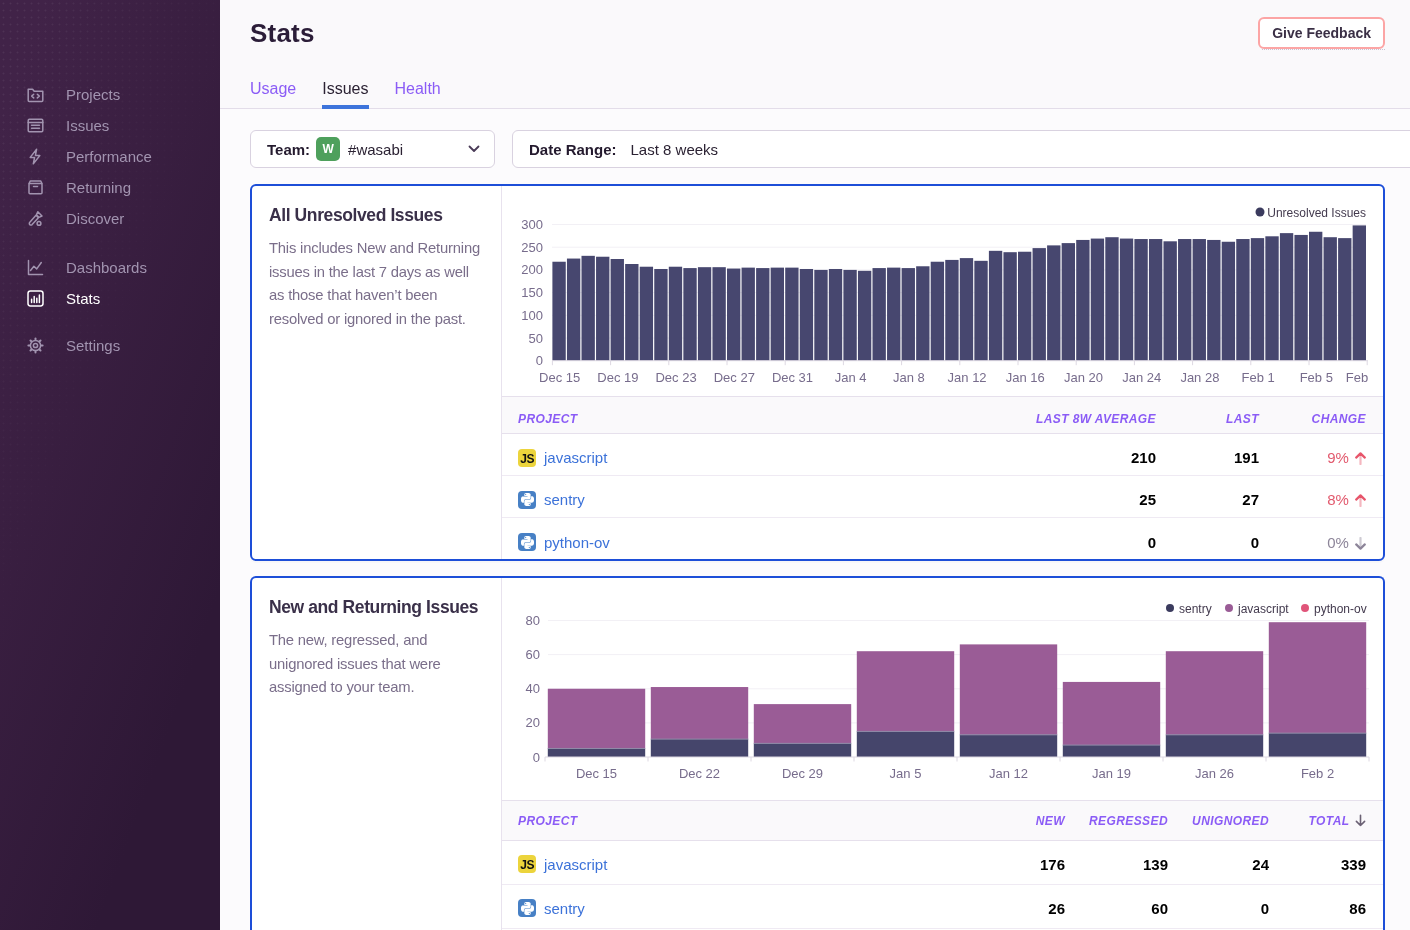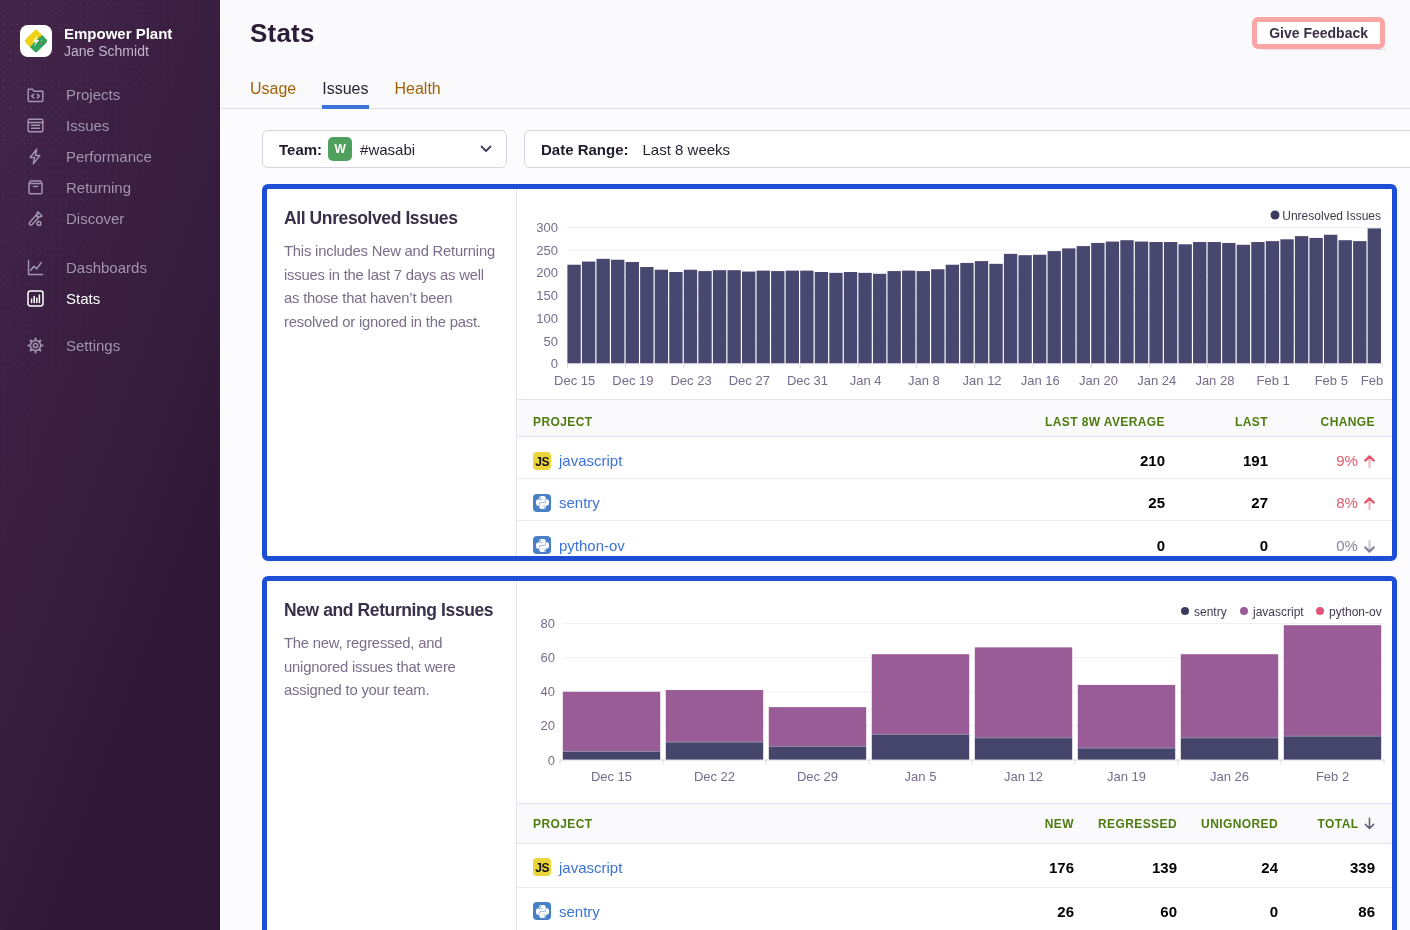--- a/index.html
+++ b/index.html
@@ -22,41 +22,41 @@
 .navitem { display:flex; align-items:center; height:31px; padding-left:27px; font-size:15px; color:#a294b0; }
 .navitem svg { width:17px; height:17px; margin-right:22px; flex:none; }
 .navitem.active { color:#fff; }
 .gap18 { height:18px; }
 .gap16 { height:16px; }
 
 .main { position:absolute; left:220px; top:0; right:0; height:930px; }
 .header { position:absolute; left:0; top:0; right:0; height:109px; background:#faf9fb; border-bottom:1px solid #e3dde9; }
 h1.title { position:absolute; left:30px; top:18px; font-size:26px; font-weight:bold; color:#2b1d38; letter-spacing:0.2px; }
 .feedback { position:absolute; top:17px; right:25px; height:32px; padding:0 12px; background:#fff;
-  border:5px solid #fca5a5; border-radius:6px; font-size:14px; font-weight:bold; color:#3a2f45;
+  border:2px solid #fca5a5; border-radius:6px; font-size:14px; font-weight:bold; color:#3a2f45;
   display:flex; align-items:center; }
 .feedbackwrap { position:absolute; top:0; right:25px; width:123px; height:50px; border-bottom:1px dotted #c9c2d2;}
 .tabs { position:absolute; left:30px; bottom:-1px; display:flex; }
-.tab { font-size:16px; color:#a16207; margin-right:26px; padding-bottom:7px; }
+.tab { font-size:16px; color:#8b5cf6; margin-right:26px; padding-bottom:7px; }
 .tab.active { color:#2b2233; font-weight:normal; border-bottom:4px solid #3d74db; }
 
-.content { position:absolute; left:0; top:110px; right:0; bottom:0; background:#fcfbfd;margin-left:12px; }
+.content { position:absolute; left:0; top:110px; right:0; bottom:0; background:#fcfbfd; }
 .filters { position:absolute; left:30px; top:20px; display:flex; }
 .fbox { height:38px; background:#fff; border:1px solid #d9d2e0; border-radius:6px; display:flex; align-items:center; }
 .fbox1 { width:245px; padding:0 14px 0 16px; margin-right:17px; }
 .fbox2 { width:984px; padding:0 14px 0 16px; }
 .flabel { font-size:15px; font-weight:bold; color:#241a2e; }
 .wavatar { width:24px; height:24px; border-radius:5px; background:#4ea05c; color:#fff; font-size:12px; font-weight:bold;
   display:flex; align-items:center; justify-content:center; margin:0 8px 0 6px; }
 .fval { font-size:15px; color:#2b2233; }
 .spacer { flex:1; }
 .chev { width:12px; height:8px; }
 .xic { width:12px; height:12px; margin-right:12px; }
 
-.panel { position:absolute; left:30px; width:1135px; background:#fff; border:5px solid #1d4ed8;
+.panel { position:absolute; left:30px; width:1135px; background:#fff; border:2px solid #1d4ed8;
   border-radius:6px; box-shadow:0 2px 1px rgba(0,0,0,0.02); display:flex; overflow:hidden;justify-content:center; }
 .panel1 { top:74px; height:377px; }
 .panel2 { top:466px; height:420px; border-bottom:none; border-radius:6px 6px 0 0; }
 .pleft { width:250px; flex:none; border-right:1px solid #e8e2ee; padding:19px 20px 0 17px; }
 .ptitle { font-size:17.5px; font-weight:600; color:#3a3049; letter-spacing:-0.4px; white-space:nowrap; }
 .pdesc { margin-top:11px; font-size:14.8px; color:#7a6e8a; line-height:23.7px; letter-spacing:-0.2px; white-space:nowrap; }
 .pright { flex:1; min-width:0; }
 .chartsvg { display:block; }
 
 .axlab { font-size:13px; fill:#776c8c; }
@@ -73,50 +73,32 @@
 .t2 .trow { height:44px; padding-top:3px; }
 .cproj { flex:1; display:flex; align-items:center; padding-left:16px; }
 .cnum { text-align:right; font-weight:600; color:#000000; }
 .t1 .c-avg { width:374px; }
 .t1 .c-today { width:103px; }
 .t1 .c-chg { width:107px; margin-right:17px; }
 .t2 .c-new { width:283px; }
 .t2 .c-reg { width:103px; }
 .t2 .c-unig { width:101px;padding-left:10px; }
 .t2 .c-tot { width:97px; margin-right:17px; }
-.hcell { font-weight:bold; color:#4d7c0f; }
+.hcell { font-weight:bold; color:#8b5cf6;font-style:italic; }
 .red { color:#e25a6e; font-weight:normal; }
 .gray { color:#8d8599; font-weight:normal; }
 .pname { color:#3c72d9; margin-left:8px; font-size:15px; }
 .jsicon { width:18px; height:18px; border-radius:4px; background:#ecd43c; color:#111; font-weight:bold; font-size:12px; letter-spacing:-0.5px;
   display:flex; align-items:flex-end; justify-content:flex-end; padding:0 2px 1px 0; }
 .pyicon { width:18px; height:18px; border-radius:4px; background:#4780c5; display:flex; align-items:center; justify-content:center; }
 .chgarr { vertical-align:-2px; margin-left:2px; }
 </style>
 </head>
 <body>
 <div class="sidebar">
-  <div class="org">
-    <div class="orgav">
-        <svg width="32" height="32" viewBox="0 0 32 32" style="position:absolute;left:0;top:0;">
-<g transform="rotate(45 16 16)">
-<rect x="7.5" y="7.5" width="17" height="17" rx="2.5" fill="#efd216"></rect>
-<path d="M16 7.5 h6 a2.5 2.5 0 0 1 2.5 2.5 v12 a2.5 2.5 0 0 1 -2.5 2.5 h-6 z" fill="#2ea563"></path>
-</g>
-<path d="M17.3 10.5 l-4.6 6.3 h3l-1.8 4.7 5.2-6.6 h-3.1 z" fill="#fff"></path>
-<circle cx="19.5" cy="12.5" r="0.8" fill="#e05c4b"></circle>
-<circle cx="21.5" cy="15.5" r="0.8" fill="#e0a23f"></circle>
-<circle cx="20.5" cy="18.5" r="0.8" fill="#e05c4b"></circle>
-</svg>
-      </div>
-    <div class="orgtxt">
-      <div class="orgname">Empower Plant</div>
-      <div class="orguser">Jane Schmidt</div>
-    </div>
-  </div>
   <div class="nav">
     <div class="navitem">
         <svg viewBox="0 0 17 17">
           <path d="M1.2 3.2 h4.4 l1.6 2 h8.6 v9.2 a1 1 0 0 1 -1 1 h-12.6 a1 1 0 0 1 -1 -1 z" stroke="#a294b0" stroke-width="1.5" fill="none" stroke-linecap="round" stroke-linejoin="round"></path>
           <path d="M6.7 8.3 l-2 1.8 2 1.8 M10.3 8.3 l2 1.8 -2 1.8" stroke="#a294b0" stroke-width="1.5" fill="none" stroke-linecap="round" stroke-linejoin="round"></path>
         </svg>
         <span>Projects</span>
       </div>
     <div class="navitem">
         <svg viewBox="0 0 17 17">

